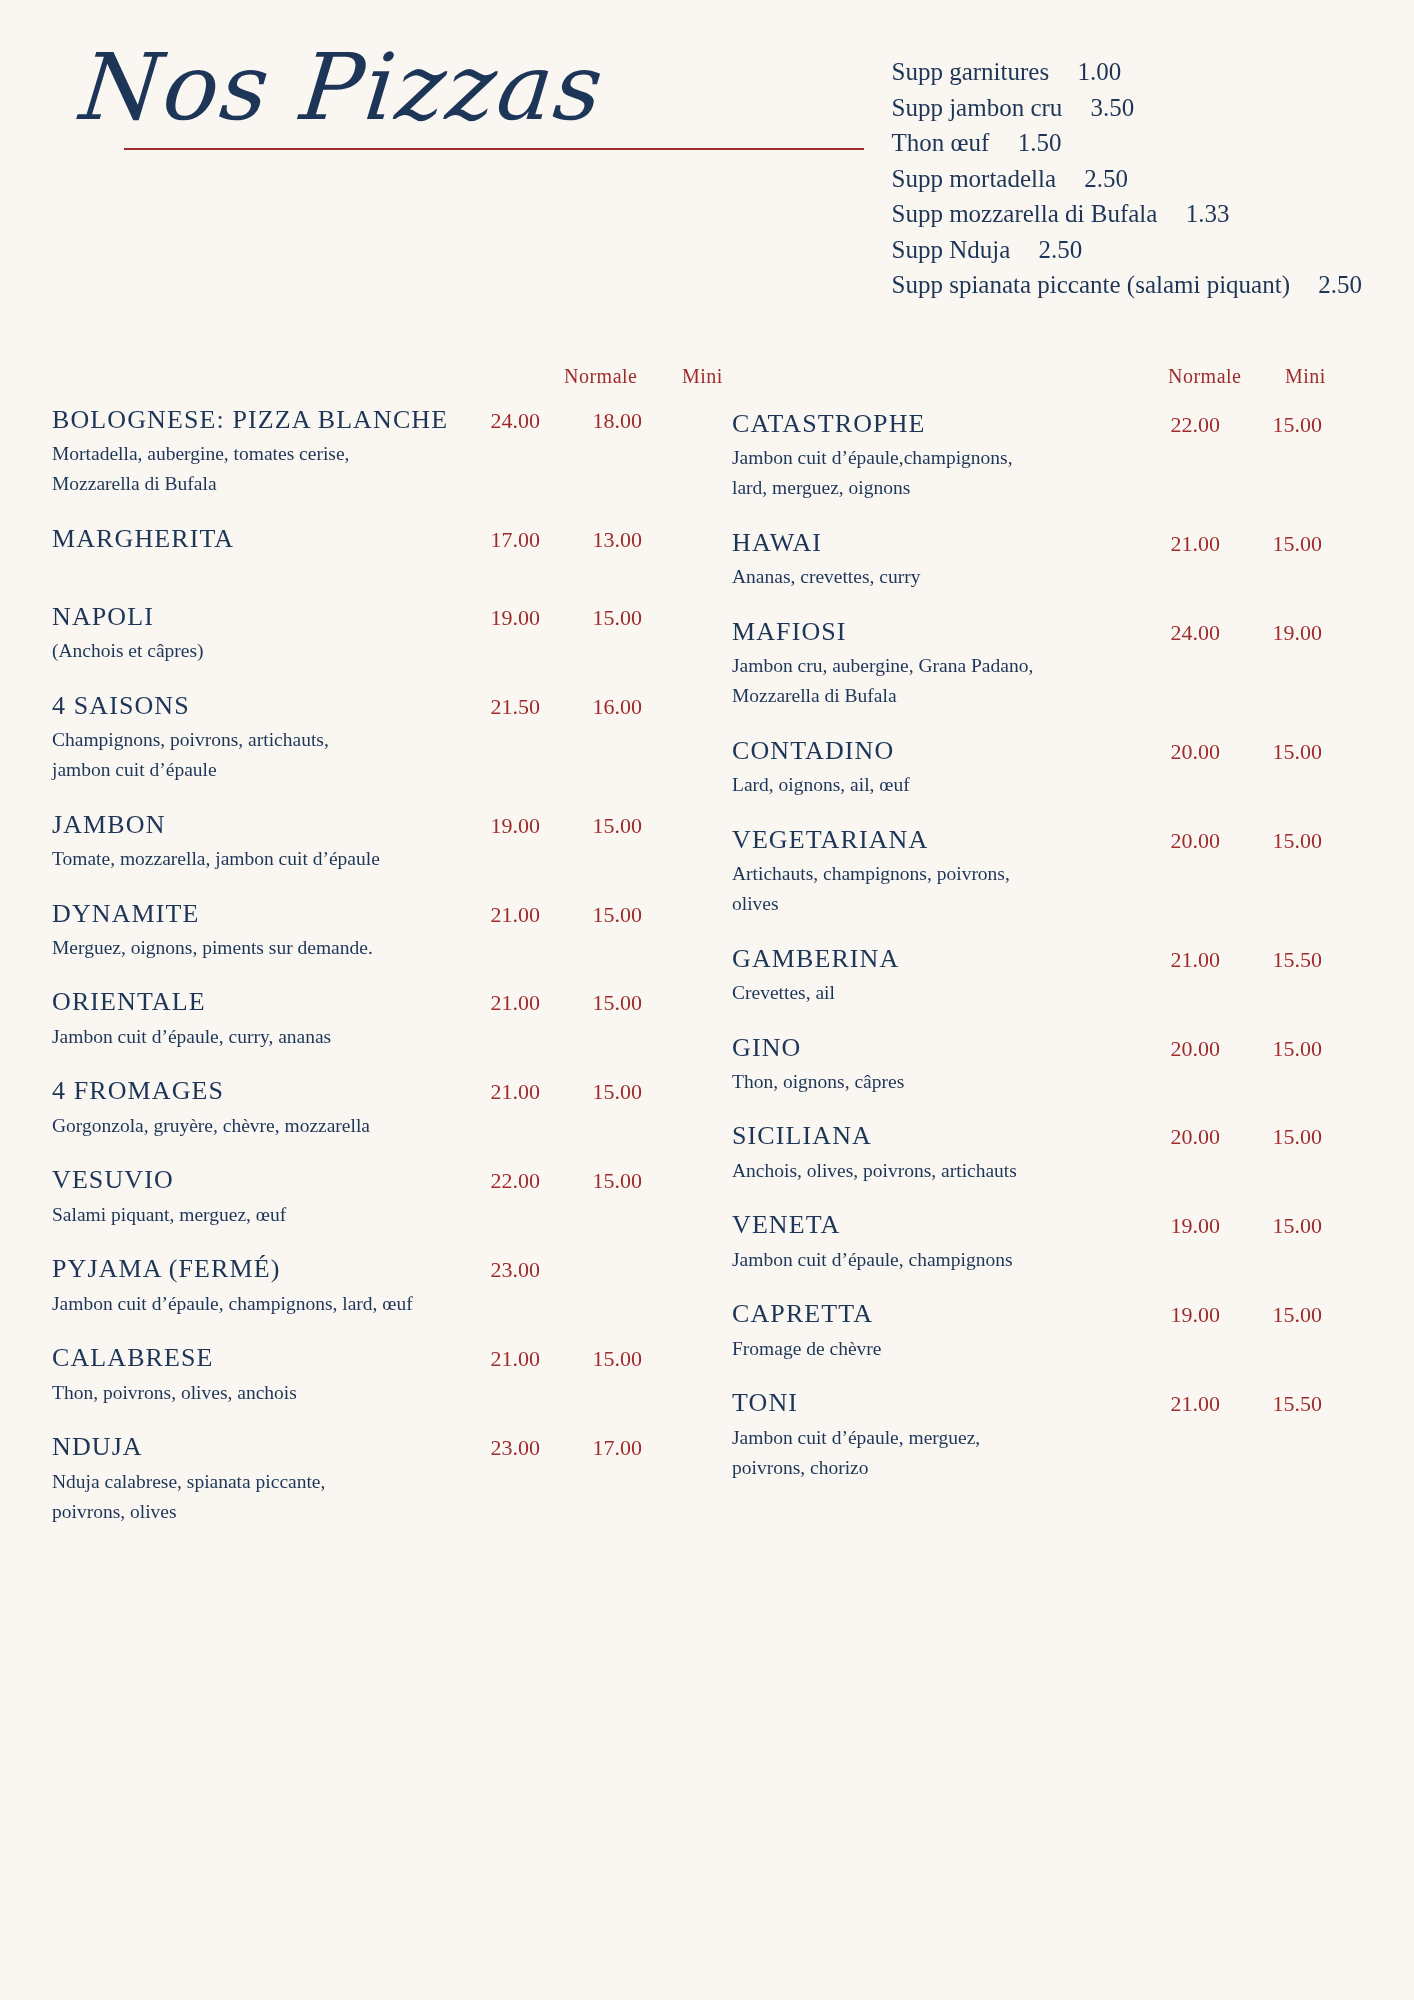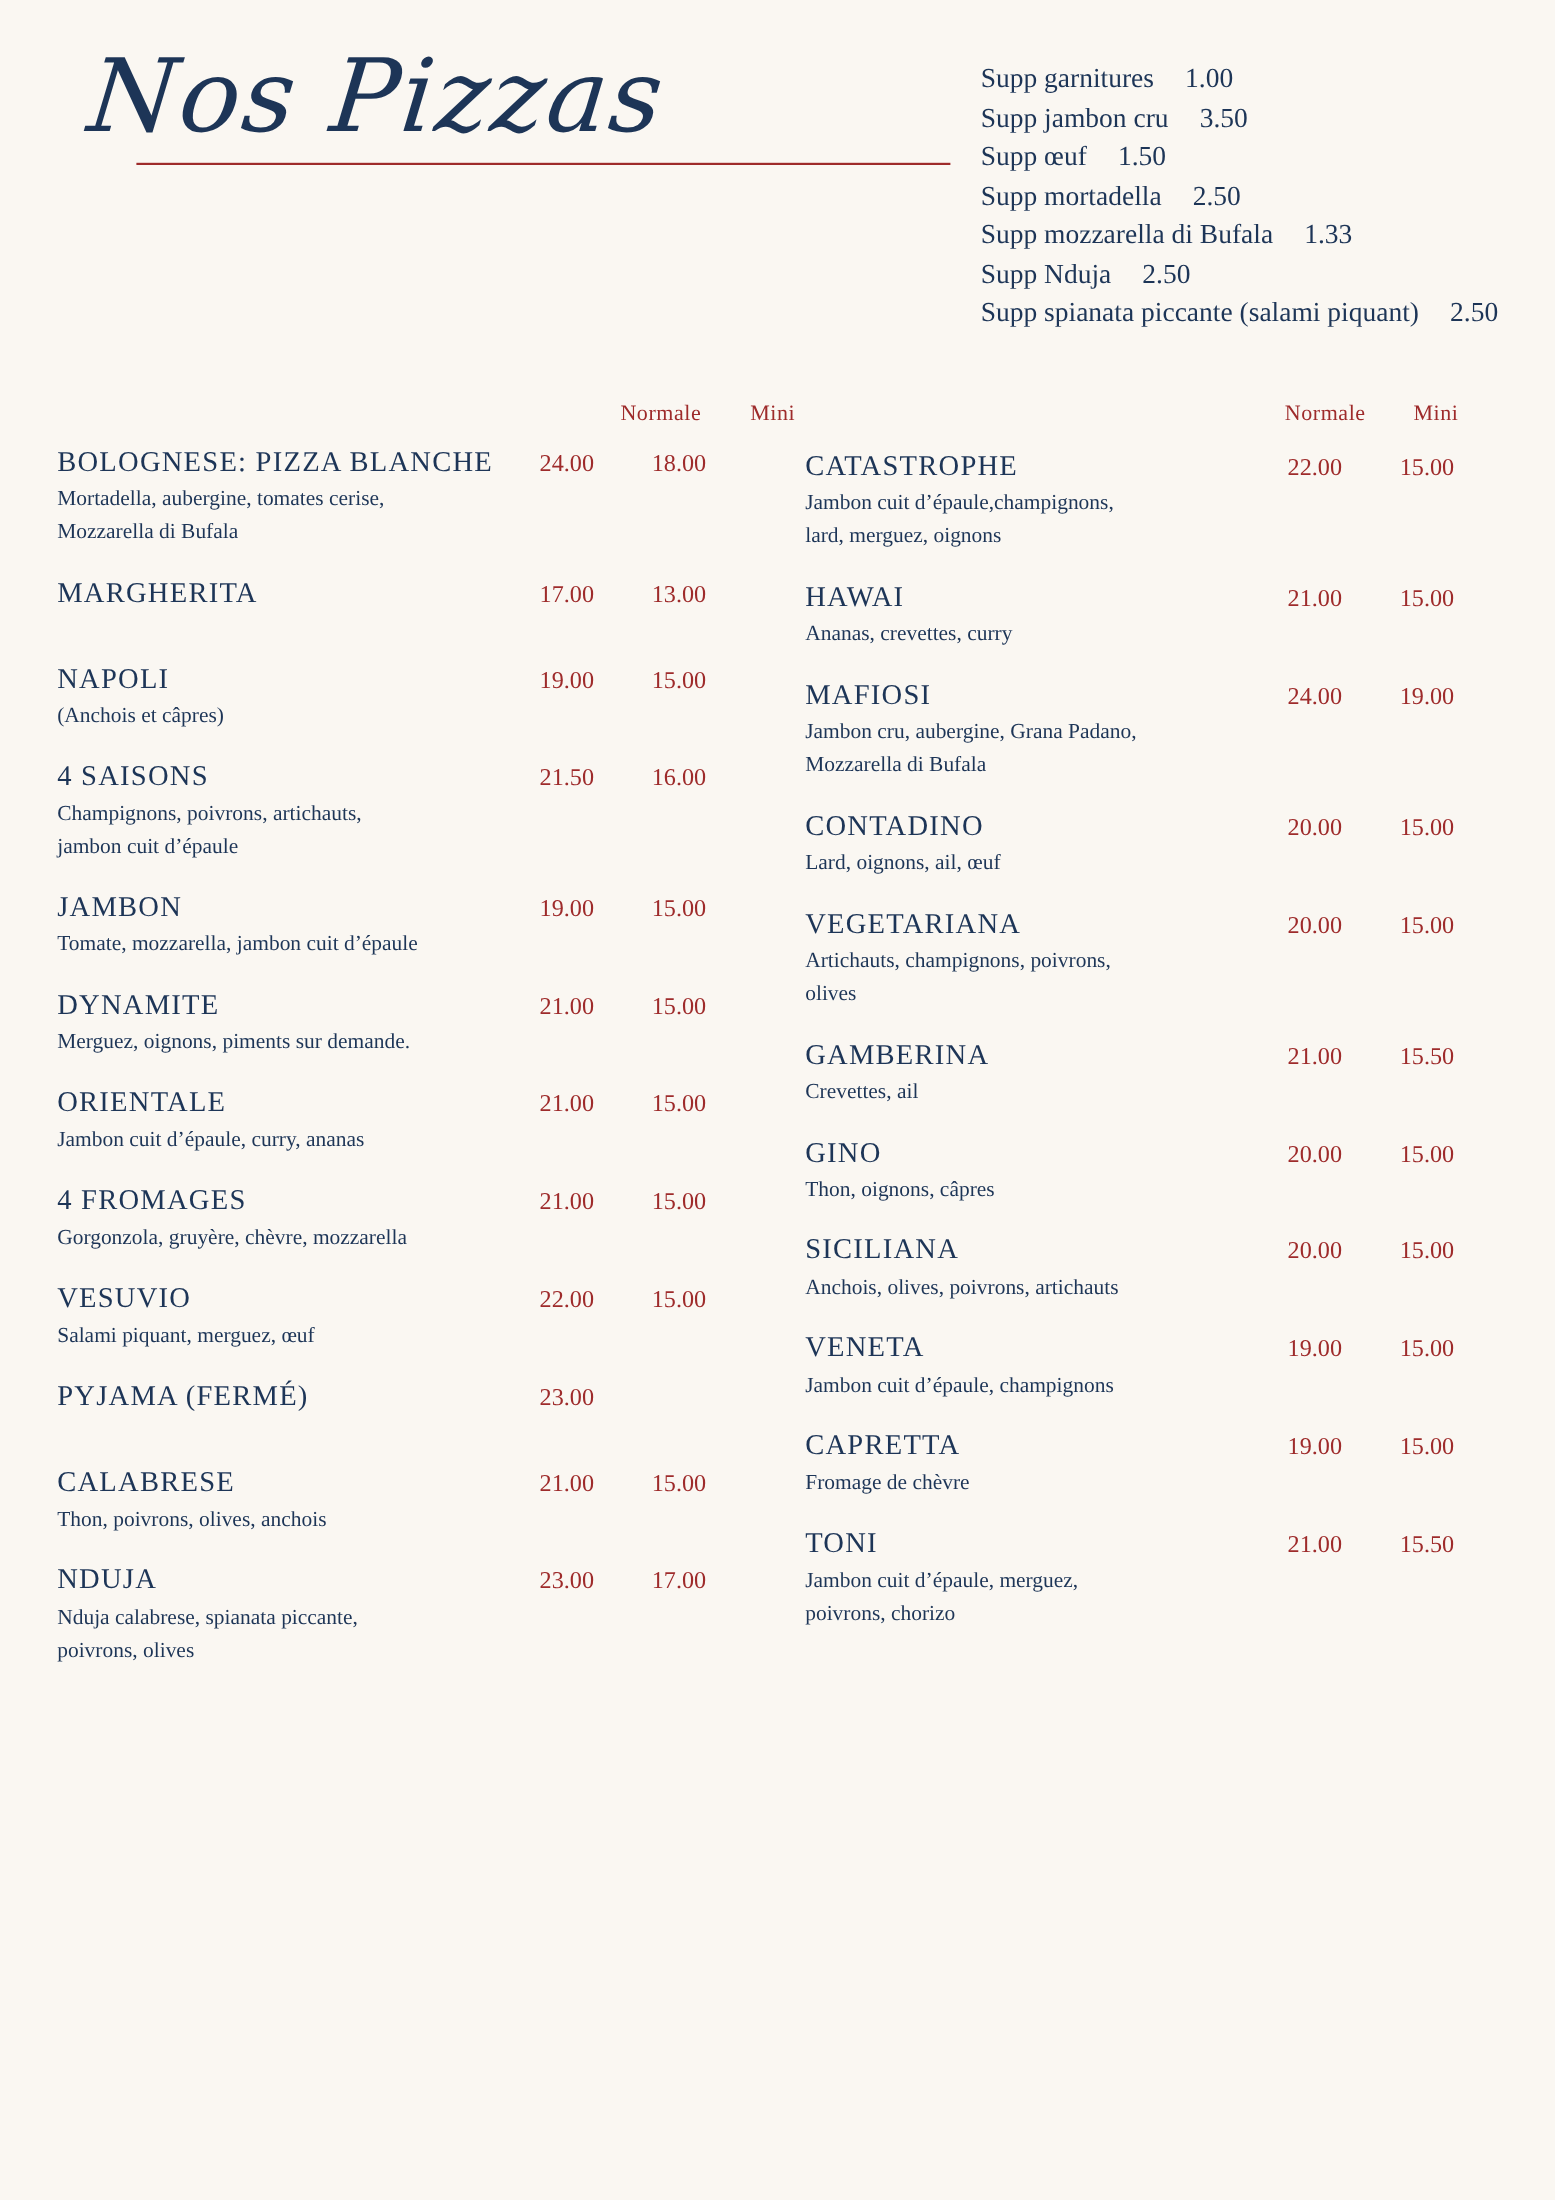--- a/index.html
+++ b/index.html
@@ -159,21 +159,21 @@
     <div class="supp-block">
         <div class="supp-row">
           <span class="supp-label">Supp garnitures</span>
           <span class="supp-price">1.00</span>
         </div>
         <div class="supp-row">
           <span class="supp-label">Supp jambon cru</span>
           <span class="supp-price">3.50</span>
         </div>
         <div class="supp-row">
-          <span class="supp-label">Supp œuf</span>
+          <span class="supp-label">Thon œuf</span>
           <span class="supp-price">1.50</span>
         </div>
         <div class="supp-row">
           <span class="supp-label">Supp mortadella</span>
           <span class="supp-price">2.50</span>
         </div>
         <div class="supp-row">
           <span class="supp-label">Supp mozzarella di Bufala</span>
           <span class="supp-price">1.33</span>
         </div>
@@ -263,20 +263,21 @@
         <div class="item">
           <div class="item-name">VESUVIO</div>
           <div class="item-desc">Salami piquant, merguez, œuf</div>
           <div class="prices">
             <span class="price-normale">22.00</span>
             <span class="price-mini">15.00</span>
           </div>
         </div>
         <div class="item">
           <div class="item-name">PYJAMA (FERMÉ)</div>
+          <div class="item-desc">Jambon cuit d’épaule, champignons, lard, œuf</div>
           <div class="prices">
             <span class="price-normale">23.00</span>
             <span class="price-mini"></span>
           </div>
         </div>
         <div class="item">
           <div class="item-name">CALABRESE</div>
           <div class="item-desc">Thon, poivrons, olives, anchois</div>
           <div class="prices">
             <span class="price-normale">21.00</span>

